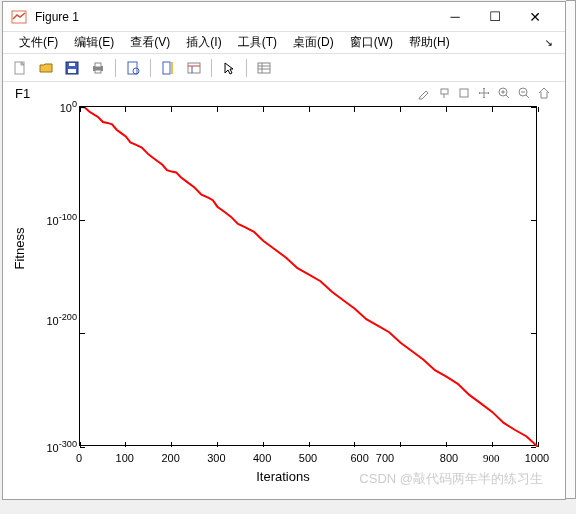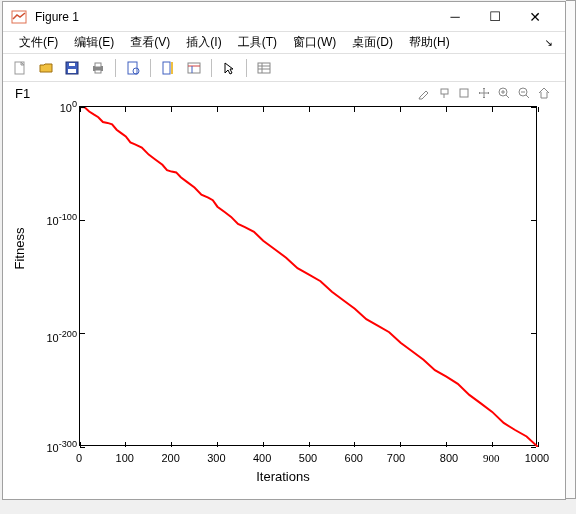--- a/index.html
+++ b/index.html
@@ -48,22 +48,22 @@
     <div class="win-btn">☐</div>
     <div class="win-btn close">✕</div>
   </div>
 
   <div class="menubar">
     <span class="menu-item">文件(F)</span>
     <span class="menu-item">编辑(E)</span>
     <span class="menu-item">查看(V)</span>
     <span class="menu-item">插入(I)</span>
     <span class="menu-item">工具(T)</span>
+    <span class="menu-item">桌面(D)</span>
     <span class="menu-item">窗口(W)</span>
-    <span class="menu-item">桌面(D)</span>
     <span class="menu-item">帮助(H)</span>
     <span class="menu-spacer"></span>
     <span class="menu-arrow">↘</span>
   </div>
 
   <div class="toolbar">
     <span class="tb-btn">
         <svg width="16" height="16">
           <rect x="3" y="2" width="9" height="12" fill="#fff" stroke="#999"></rect>
           <path d="M9 2 L12 5 L9 5 Z" fill="#ddd" stroke="#999"></path>
@@ -209,32 +209,33 @@
           <div class="tick-line" style="top: 335px; left: 411.7px; width: 1px; height: 5px;"></div>
           <div class="tick-line" style="top: 0px; left: 411.7px; width: 1px; height: 5px;"></div>
           <div class="tick-line" style="top: 335px; left: 457.5px; width: 1px; height: 5px;"></div>
           <div class="tick-line" style="top: 0px; left: 457.5px; width: 1px; height: 5px;"></div>
         </div>
     </div>
 
     <div id="y-ticks">
         <div class="y-tick" style="top: 17px;">10<sup>0</sup></div>
         <div class="y-tick" style="top: 130.333px;">10<sup>-100</sup></div>
-        <div class="y-tick" style="top: 247px;">10<sup>-200</sup></div>
+        <div class="y-tick" style="top: 230px;">10<sup>-200</sup></div>
         <div class="y-tick" style="top: 357px;">10<sup>-300</sup></div>
       </div>
     <div id="x-ticks">
         <div class="x-tick" style="left: 61px;">0</div>
         <div class="x-tick" style="left: 106.8px;">100</div>
         <div class="x-tick" style="left: 152.6px;">200</div>
         <div class="x-tick" style="left: 198.4px;">300</div>
         <div class="x-tick" style="left: 244.2px;">400</div>
         <div class="x-tick" style="left: 290px;">500</div>
-        <div class="x-tick" style="left: 335.8px;">600</div>
-        <div class="x-tick" style="left: 378px;">700</div>
+        <div class="x-tick" style="left: 335.8px; text-align: right;">600</div>
+        <div class="x-tick" style="left: 367px;">700</div>
         <div class="x-tick" style="left: 431px;">800</div>
         <div class="x-tick" style="left: 473.2px; font-family: Liberation Serif, serif;">900</div>
         <div class="x-tick" style="left: 519px;">1000</div>
       </div>
 
+    <div class="watermark">CSDN @敲代码两年半的练习生</div>
   </div>
 </div>
 <div class="side-strip"></div>
 
 </body></html>

